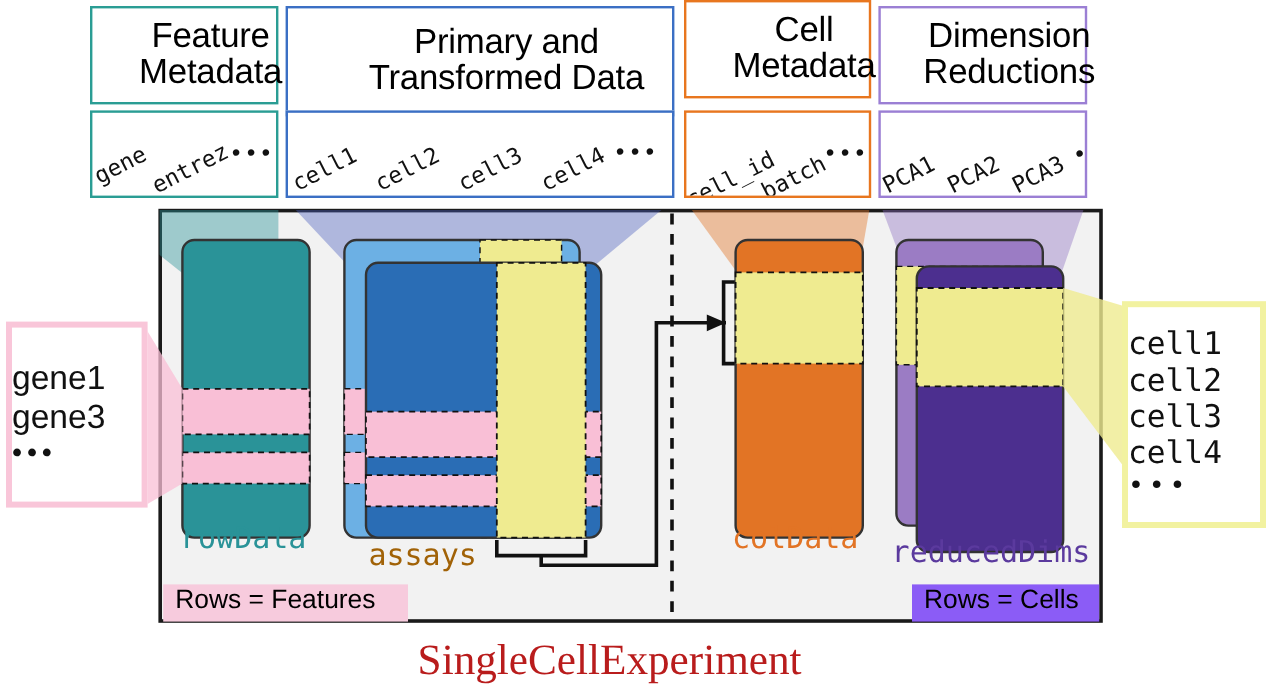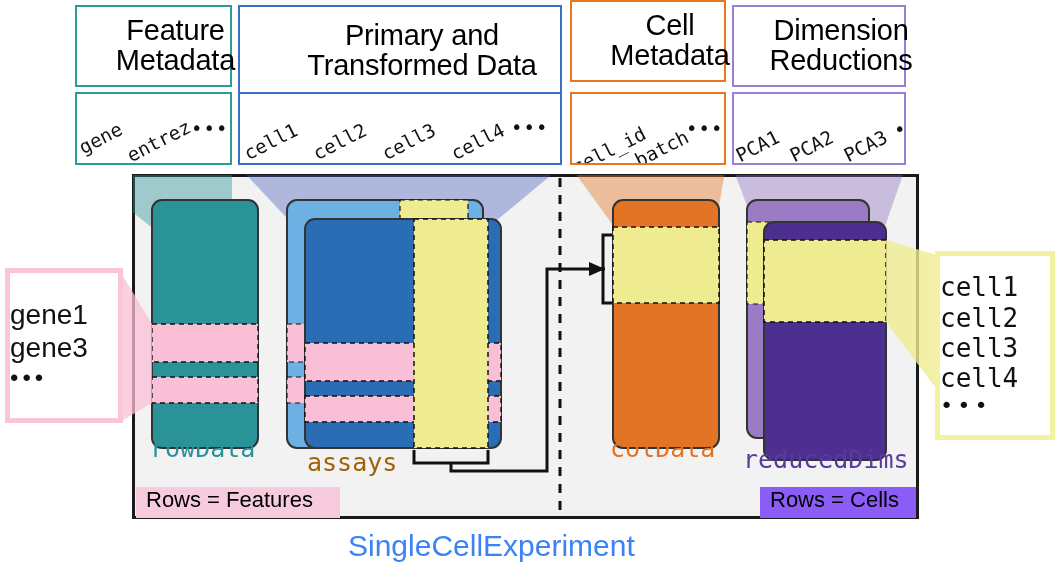--- a/index.html
+++ b/index.html
@@ -21,22 +21,22 @@
   .cbl{position:absolute;font-family:"DejaVu Sans Mono", monospace;
        font-size:25px;white-space:nowrap;}
 
   .callout{position:absolute;background:#ffffff;box-sizing:border-box;
            display:flex;flex-direction:column;align-items:flex-start;justify-content:center;}
   .callout div{line-height:1.16;white-space:nowrap;}
 
   .rowsbadge{position:absolute;box-sizing:border-box;display:flex;
              padding-left:10px;font-size:22px;color:#000;white-space:nowrap;}
 
-  .caption{position:absolute;font-family:Liberation Sans, sans-serif;
-           font-size:30px;color:#3b82f6;white-space:nowrap;}
+  .caption{position:absolute;font-family:Liberation Serif, serif;
+           font-size:36px;color:#b91c1c;white-space:nowrap;}
 </style>
 </head>
 <body>
 
 <div id="stage">
 
   <svg class="layer" viewBox="0 0 1059 573">
     <defs>
       <clipPath id="panelclip">
           <rect x="133" y="175" width="785" height="343"></rect>

